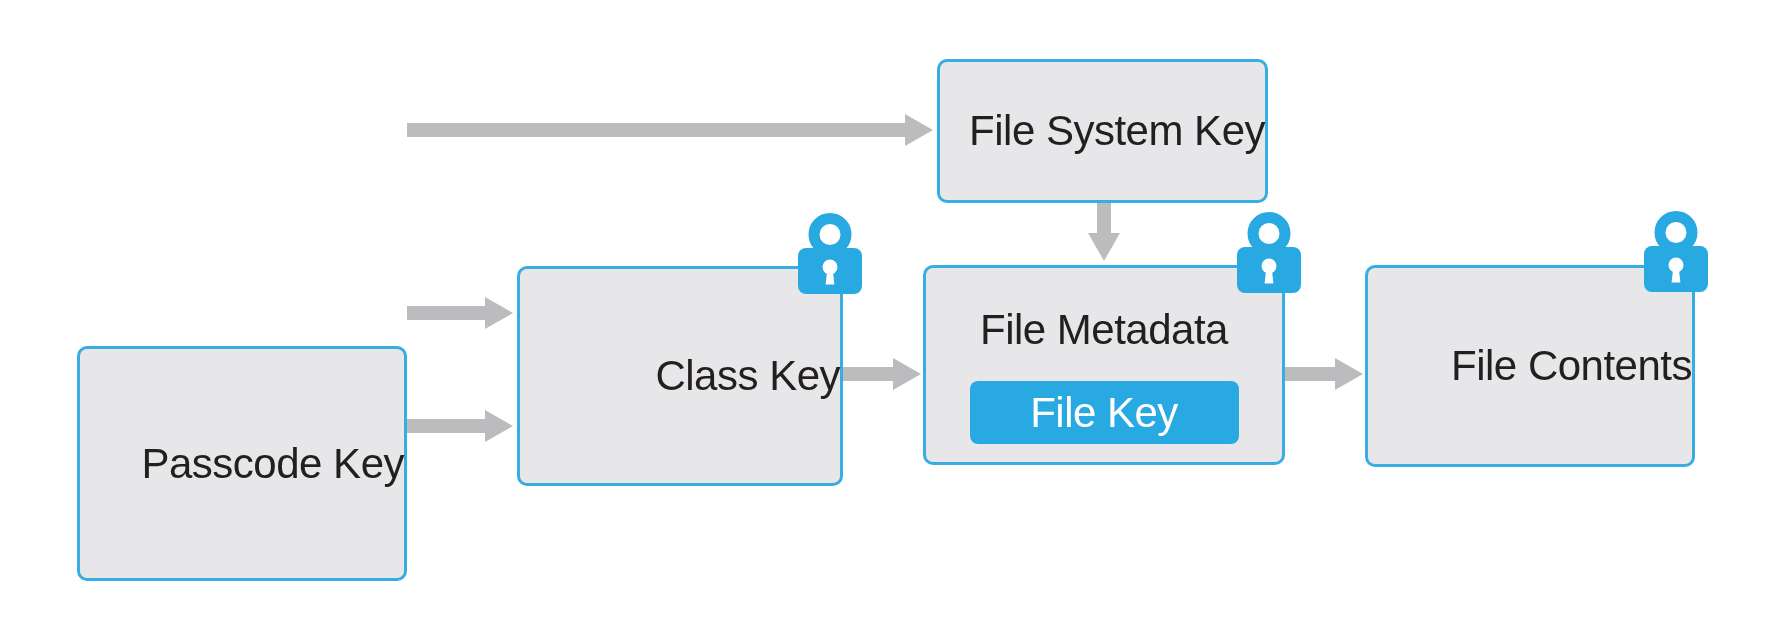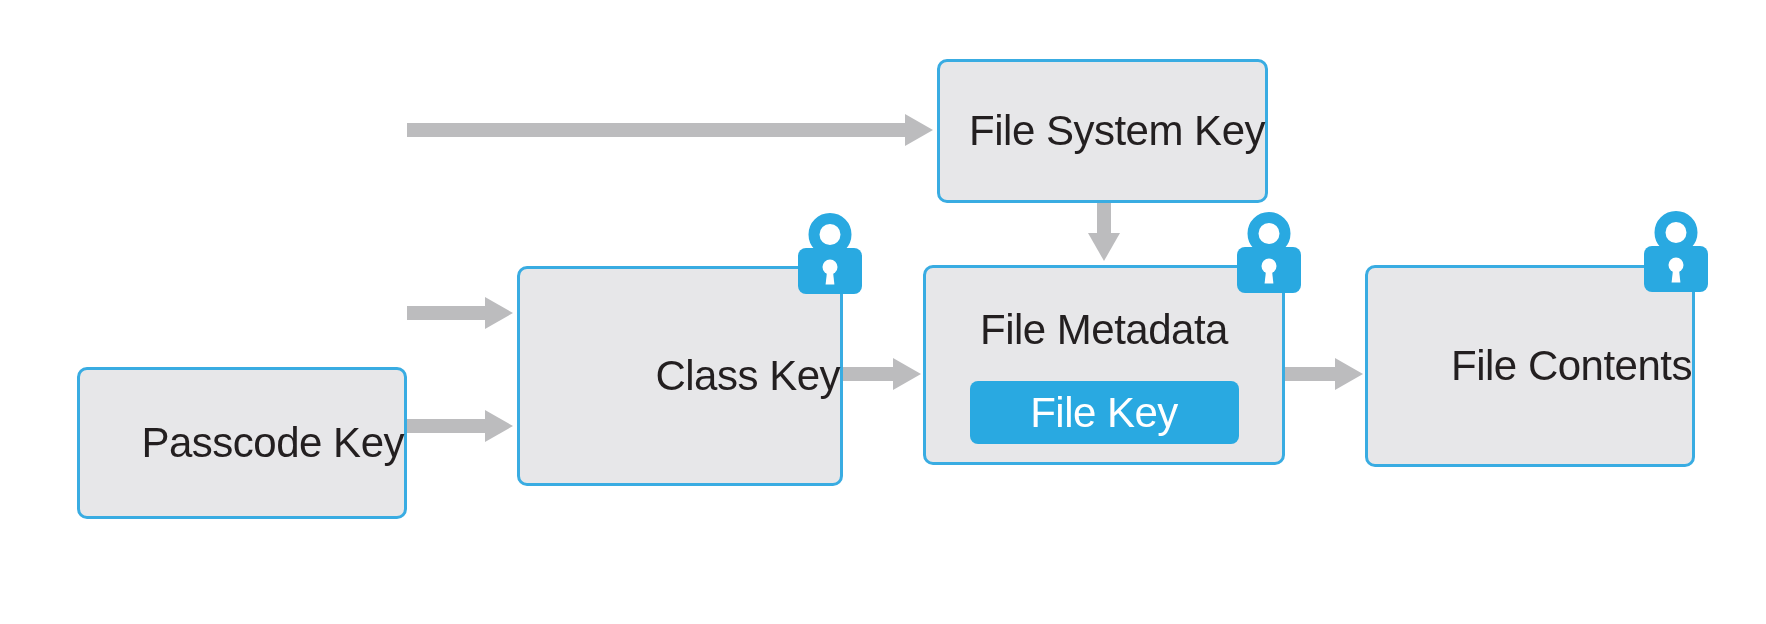--- a/index.html
+++ b/index.html
@@ -23,21 +23,21 @@
     position:absolute;
     background:var(--box-fill);
     border:3px solid var(--box-border);
     border-radius:10px;
     display:flex;align-items:center;justify-content:flex-end;
     font-size:42px;letter-spacing:-0.5px;
     color:var(--text-color);
   }
   .node-label{white-space:nowrap;}
   #node-hardware-key   {left:77px;  top:51px;  width:330px; height:291px;}
-  #node-passcode-key   {left:77px;  top:367px; width:330px; height:152px;}
+  #node-passcode-key   {left:77px;  top:346px; width:330px; height:235px;}
   #node-class-key      {left:517px; top:266px; width:326px; height:220px;}
   #node-file-system-key{left:937px; top:59px;  width:331px; height:144px;}
   #node-file-contents  {left:1365px;top:265px; width:330px; height:202px;}
   #node-file-metadata{
     left:923px; top:265px; width:362px; height:200px;
     flex-direction:column;justify-content:flex-start;
     padding-top:36px;
   }
   #node-file-metadata .node-label{line-height:52px;}
   .file-key-badge{

